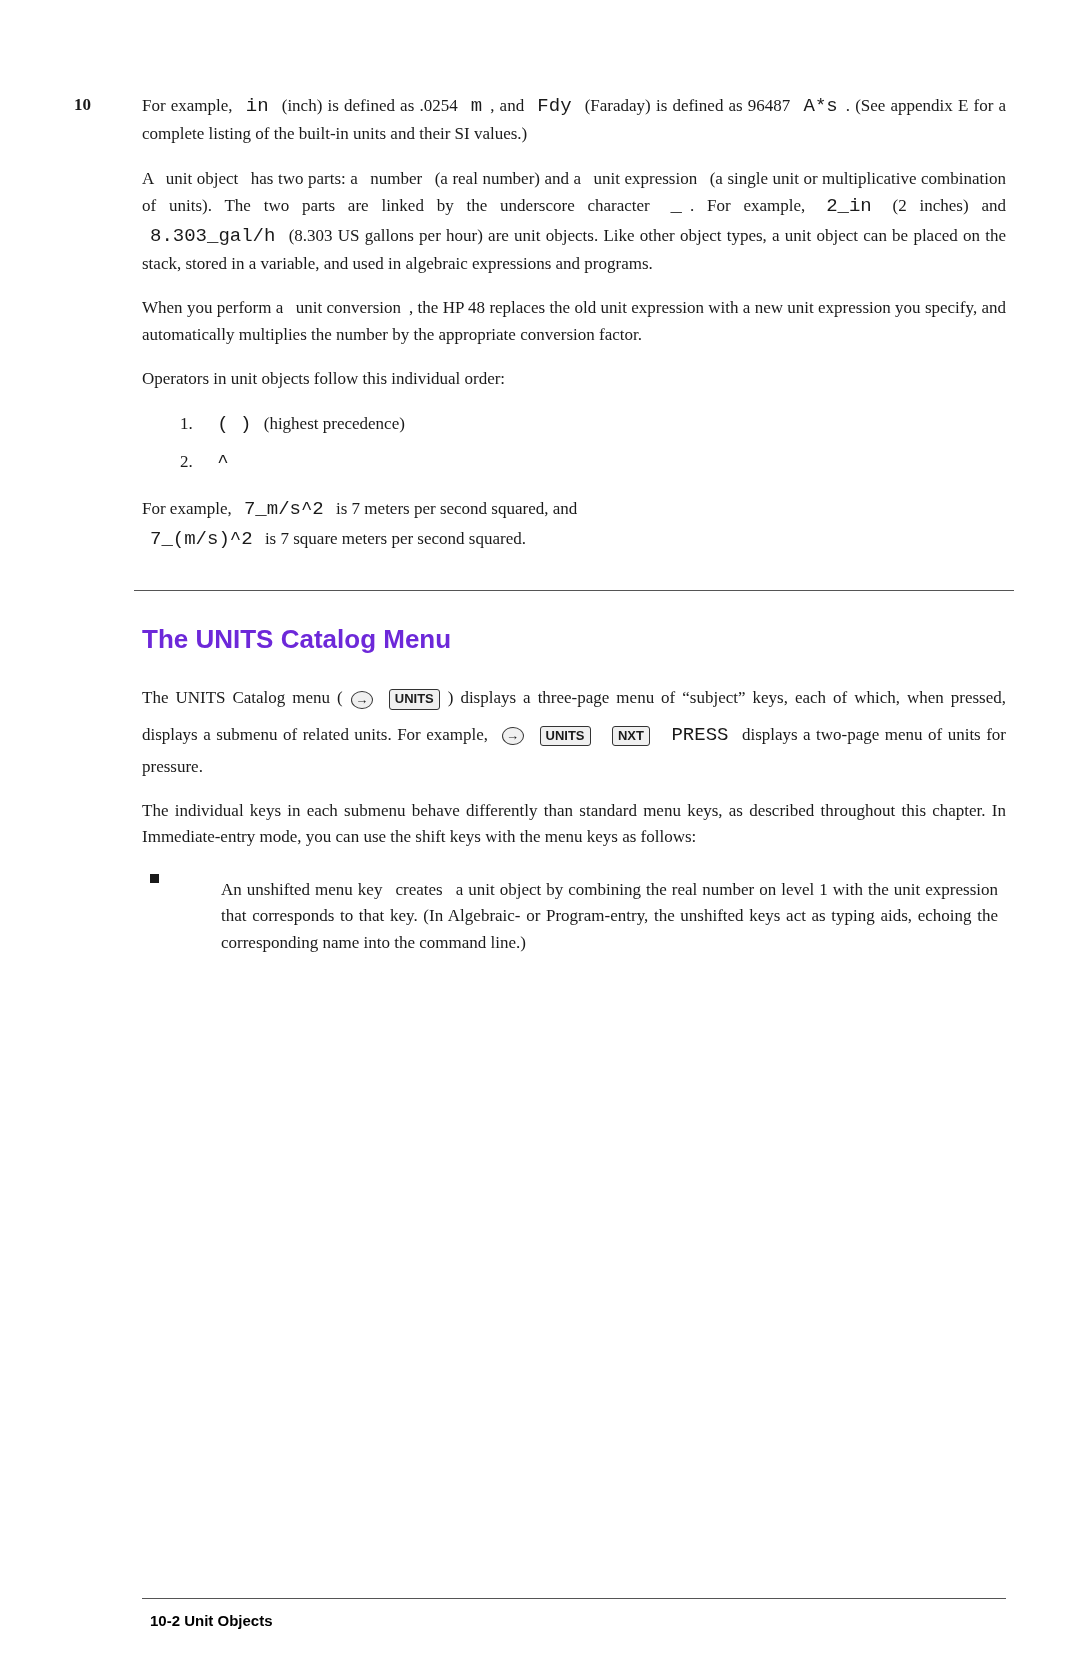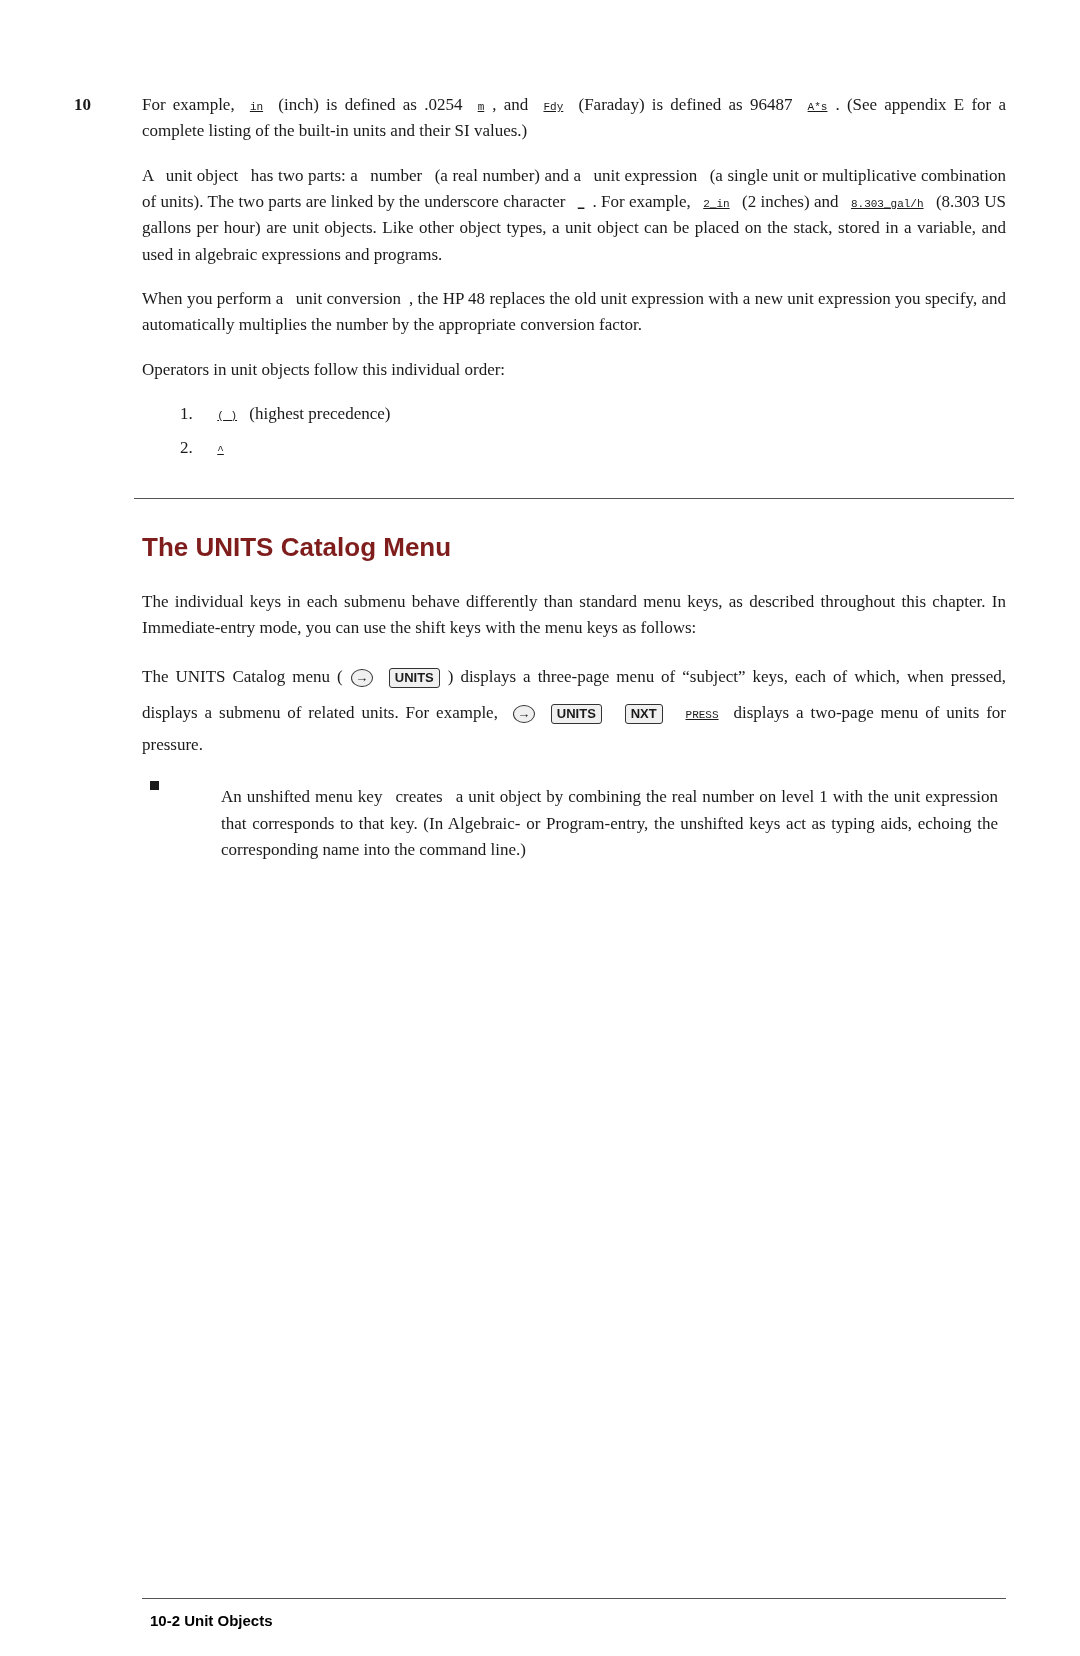--- a/index.html
+++ b/index.html
@@ -32,22 +32,21 @@
       font-weight: bold;
     }
 
     p {
       margin-bottom: 18px;
       text-align: justify;
     }
 
     .mono {
       font-family: 'Courier New', Courier, monospace;
-      font-size: 11px;
-      text-decoration: underline;
+      font-size: 19px;
     }
 
     .italic {
     }
 
     .ordered-list {
       margin: 0 0 18px 30px;
       list-style: none;
     }
 
@@ -59,21 +58,21 @@
       border: none;
       border-top: 1.5px solid #555;
       margin: 36px 0 28px 0;
     }
 
     .section-heading {
       font-family: Arial, Helvetica, sans-serif;
       font-size: 26px;
       font-weight: bold;
       margin-bottom: 22px;
-      color: #7f1d1d;
+      color: #6d28d9;
     }
 
     .bullet-list {
       list-style: none;
       margin: 0 0 18px 0;
     }
 
     .bullet-list li {
       display: flex;
       align-items: flex-start;
@@ -161,31 +160,35 @@
 
   <ol class="ordered-list">
     <li>
       <span>1.</span>&nbsp;&nbsp;<span class="mono">( )</span> (highest precedence)
     </li>
     <li>
       <span>2.</span>&nbsp;&nbsp;<span class="mono">^</span>
     </li>
   </ol>
 
+  <p>
+    For example, <span class="mono">7_m/s^2</span> is 7 meters per second squared, and <br>
+    <span class="mono">7_(m/s)^2</span> is 7 square meters per second squared.
+  </p>
 
   <hr class="divider">
 
   <h2 class="section-heading">The UNITS Catalog Menu</h2>
 
   <p>
+    The UNITS Catalog menu (<span class="key-arrow">→</span><span class="key-btn">UNITS</span>) displays a three-page menu of “subject” keys, each of which, when pressed, displays a submenu of related units. For example, <span class="key-arrow">→</span><span class="key-btn">UNITS</span> <span class="key-btn">NXT</span> <span class="mono">PRESS</span> displays a two-page menu of units for pressure.
+  </p>
+
+  <p>
     The individual keys in each submenu behave differently than standard menu keys, as described throughout this chapter. In Immediate-entry mode, you can use the shift keys with the menu keys as follows:
-  </p>
-
-  <p>
-    The UNITS Catalog menu (<span class="key-arrow">→</span><span class="key-btn">UNITS</span>) displays a three-page menu of “subject” keys, each of which, when pressed, displays a submenu of related units. For example, <span class="key-arrow">→</span><span class="key-btn">UNITS</span> <span class="key-btn">NXT</span> <span class="mono">PRESS</span> displays a two-page menu of units for pressure.
   </p>
 
   <ul class="bullet-list">
     <li>
       <span class="bullet-square"></span>
       <span class="bullet-text">
         An unshifted menu key <span class="italic">creates</span> a unit object by combining the real number on level 1 with the unit expression that corresponds to that key. (In Algebraic- or Program-entry, the unshifted keys act as typing aids, echoing the corresponding name into the command line.)
       </span>
     </li>
   </ul>

